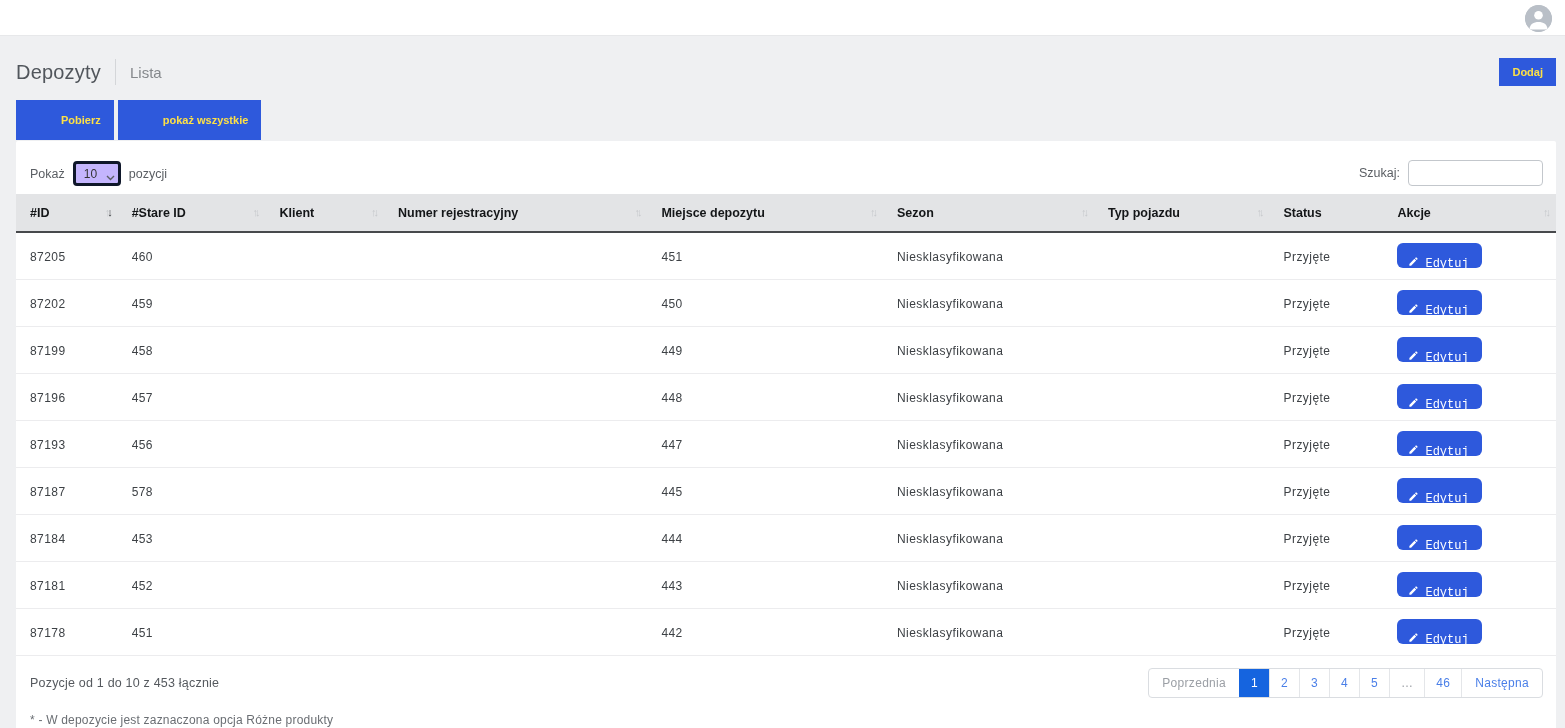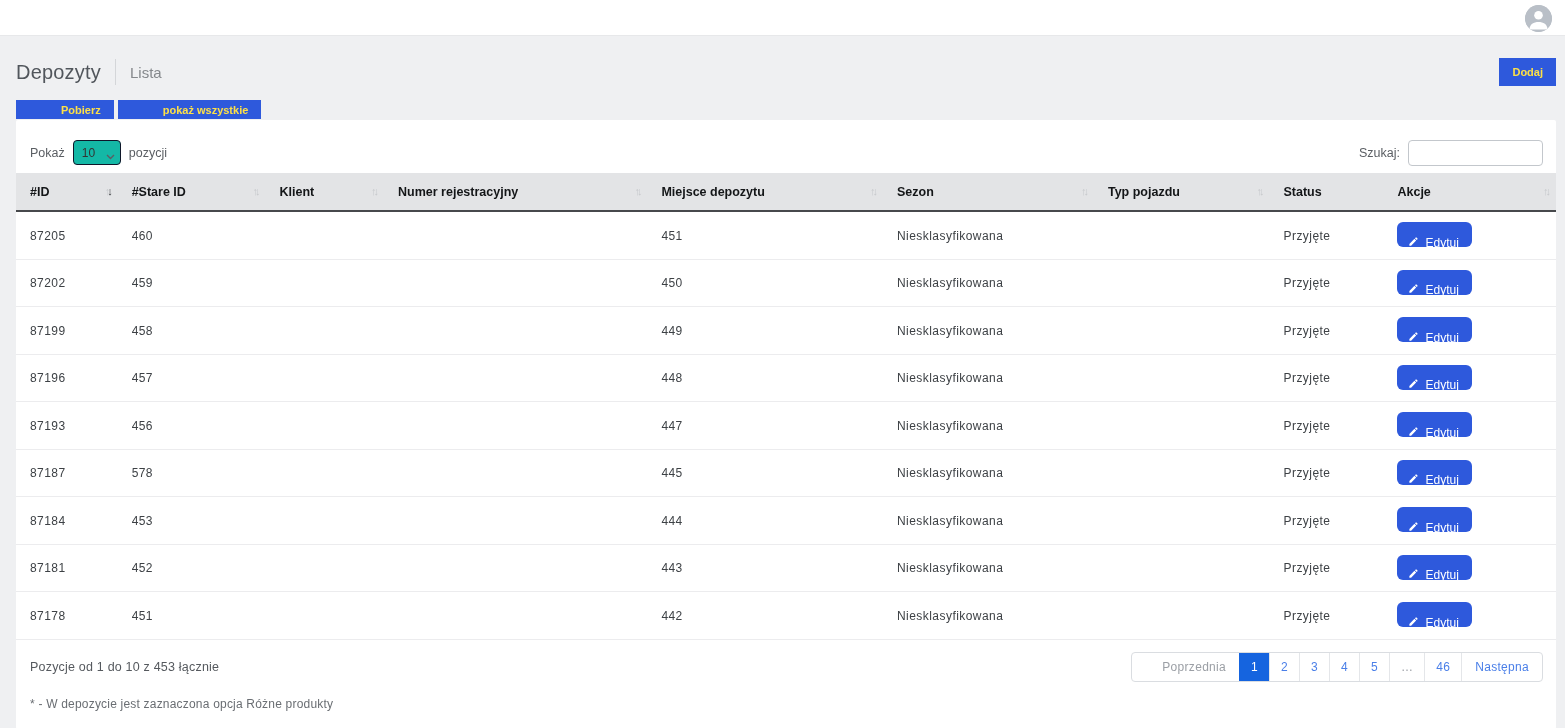--- a/index.html
+++ b/index.html
@@ -24,30 +24,30 @@
   .page-title { margin:0; font-size:20px; font-weight:500; color:#51565c; letter-spacing:.2px; }
   .v-sep { width:1px; height:26px; background:#d4d6d9; margin:0 14px; }
   .subtitle { font-size:15px; color:#85888c; }
   .btn {
     display:inline-flex; align-items:center; justify-content:center; gap:6px;
     background:#2e59dc; color:#fde047; border:none; border-radius:0;
     font-family:inherit; font-size:11px; font-weight:600; padding:0 13px;
     height:28px; cursor:pointer; white-space:nowrap;
   }
   .action-row { margin-top:13px; display:flex; gap:4px; }
-  .action-row .btn { height:19px;padding-left:45px; }
+  .action-row .btn { height:40px;padding-left:45px; }
   
   .card { background:#fff; margin-top:1px; padding:20px 0 18px 0; min-height:600px; border-radius:2px; }
-  .controls-row { display:flex; justify-content:space-between; align-items:flex-start; padding:0 13px 0 14px; margin-bottom:8px; height:25px; }
+  .controls-row { display:flex; justify-content:space-between; align-items:flex-end; padding:0 13px 0 14px; margin-bottom:8px; height:25px; }
   .length-control, .search-control { display:flex; align-items:center; gap:8px; font-size:12.5px; color:#5a5e63; }
   .select-wrap { position:relative; display:inline-block; }
   .select-wrap select {
     appearance:none; -webkit-appearance:none; -moz-appearance:none;
-    width:48px; height:25px; border:1px solid #0f172a; border-radius:4px;
-    padding:0 16px 0 8px; font-family:inherit; font-size:12px; color:#333; background:#14b8a6;
+    width:48px; height:25px; border:3px solid #0f172a; border-radius:4px;
+    padding:0 16px 0 8px; font-family:inherit; font-size:12px; color:#333; background:#c4b5fd;
   }
   .select-wrap .chev { position:absolute; right:6px; top:9px; pointer-events:none; }
   .search-control input {
     width:135px; height:26px; border:1px solid #c3c7cc; border-radius:4px;
     padding:0 8px; font-family:inherit; font-size:12.5px; color:#333; outline:none; background:#fff;
   }
   
   table { width:100%; border-collapse:collapse; table-layout:fixed; }
   thead th {
     background:#e3e4e6; border-bottom:2px solid #47494c;
@@ -61,27 +61,27 @@
   th.sorting-desc .sort .ar-down { color:#3a3d40; }
   tbody td {
     padding:15px 10px 14px 14px; font-size:12px; color:#3d4145;
     border-bottom:1px solid #ececee; letter-spacing:.45px; background:#fff;
     white-space:nowrap; overflow:hidden;
   }
   tbody td.cell-action { padding-top:10px; padding-bottom:9px; letter-spacing:0; }
   .btn-edit {
     display:inline-flex; align-items:center; gap:6px;
     background:#2e59dc; color:#fff; border:none; border-radius:6px;
-    font-family:Liberation Sans, sans-serif; font-size:12px; font-weight:500;
+    font-family:Liberation Mono, monospace; font-size:12px; font-weight:500;
     height:25px; padding:16px 13px 0 11px; cursor:pointer;
   }
   
   .footer-row { display:flex; justify-content:space-between; align-items:center; padding:0 13px 0 14px; margin-top:12px; }
   .table-info { font-size:12.5px; color:#55595e; letter-spacing:.2px; }
-  .pagination { display:flex; border:1px solid #dadde1; border-radius:4px; overflow:hidden; background:#fff;padding-left:17px; }
+  .pagination { display:flex; border:1px solid #dadde1; border-radius:4px; overflow:hidden; background:#fff; }
   .page-item {
     font-size:12px; font-weight:500; padding:7px 11px; min-width:26px; text-align:center;
     color:#4a7fe8; border-left:1px solid #e4e6e9; cursor:pointer; user-select:none; letter-spacing:.3px;
   }
   .page-item:first-child { border-left:none; }
   .page-item.prev { color:#9b9fa5; padding:7px 13px; }
   .page-item.next { padding:7px 13px; }
   .page-item.active { background:#1564df; color:#fff; border-left-color:#1564df; }
   .page-item.ellipsis { color:#9b9fa5; cursor:default; }
   .footnote { font-size:12px; color:#6a6e73; margin-top:15px; padding-left:14px; letter-spacing:.2px; }

